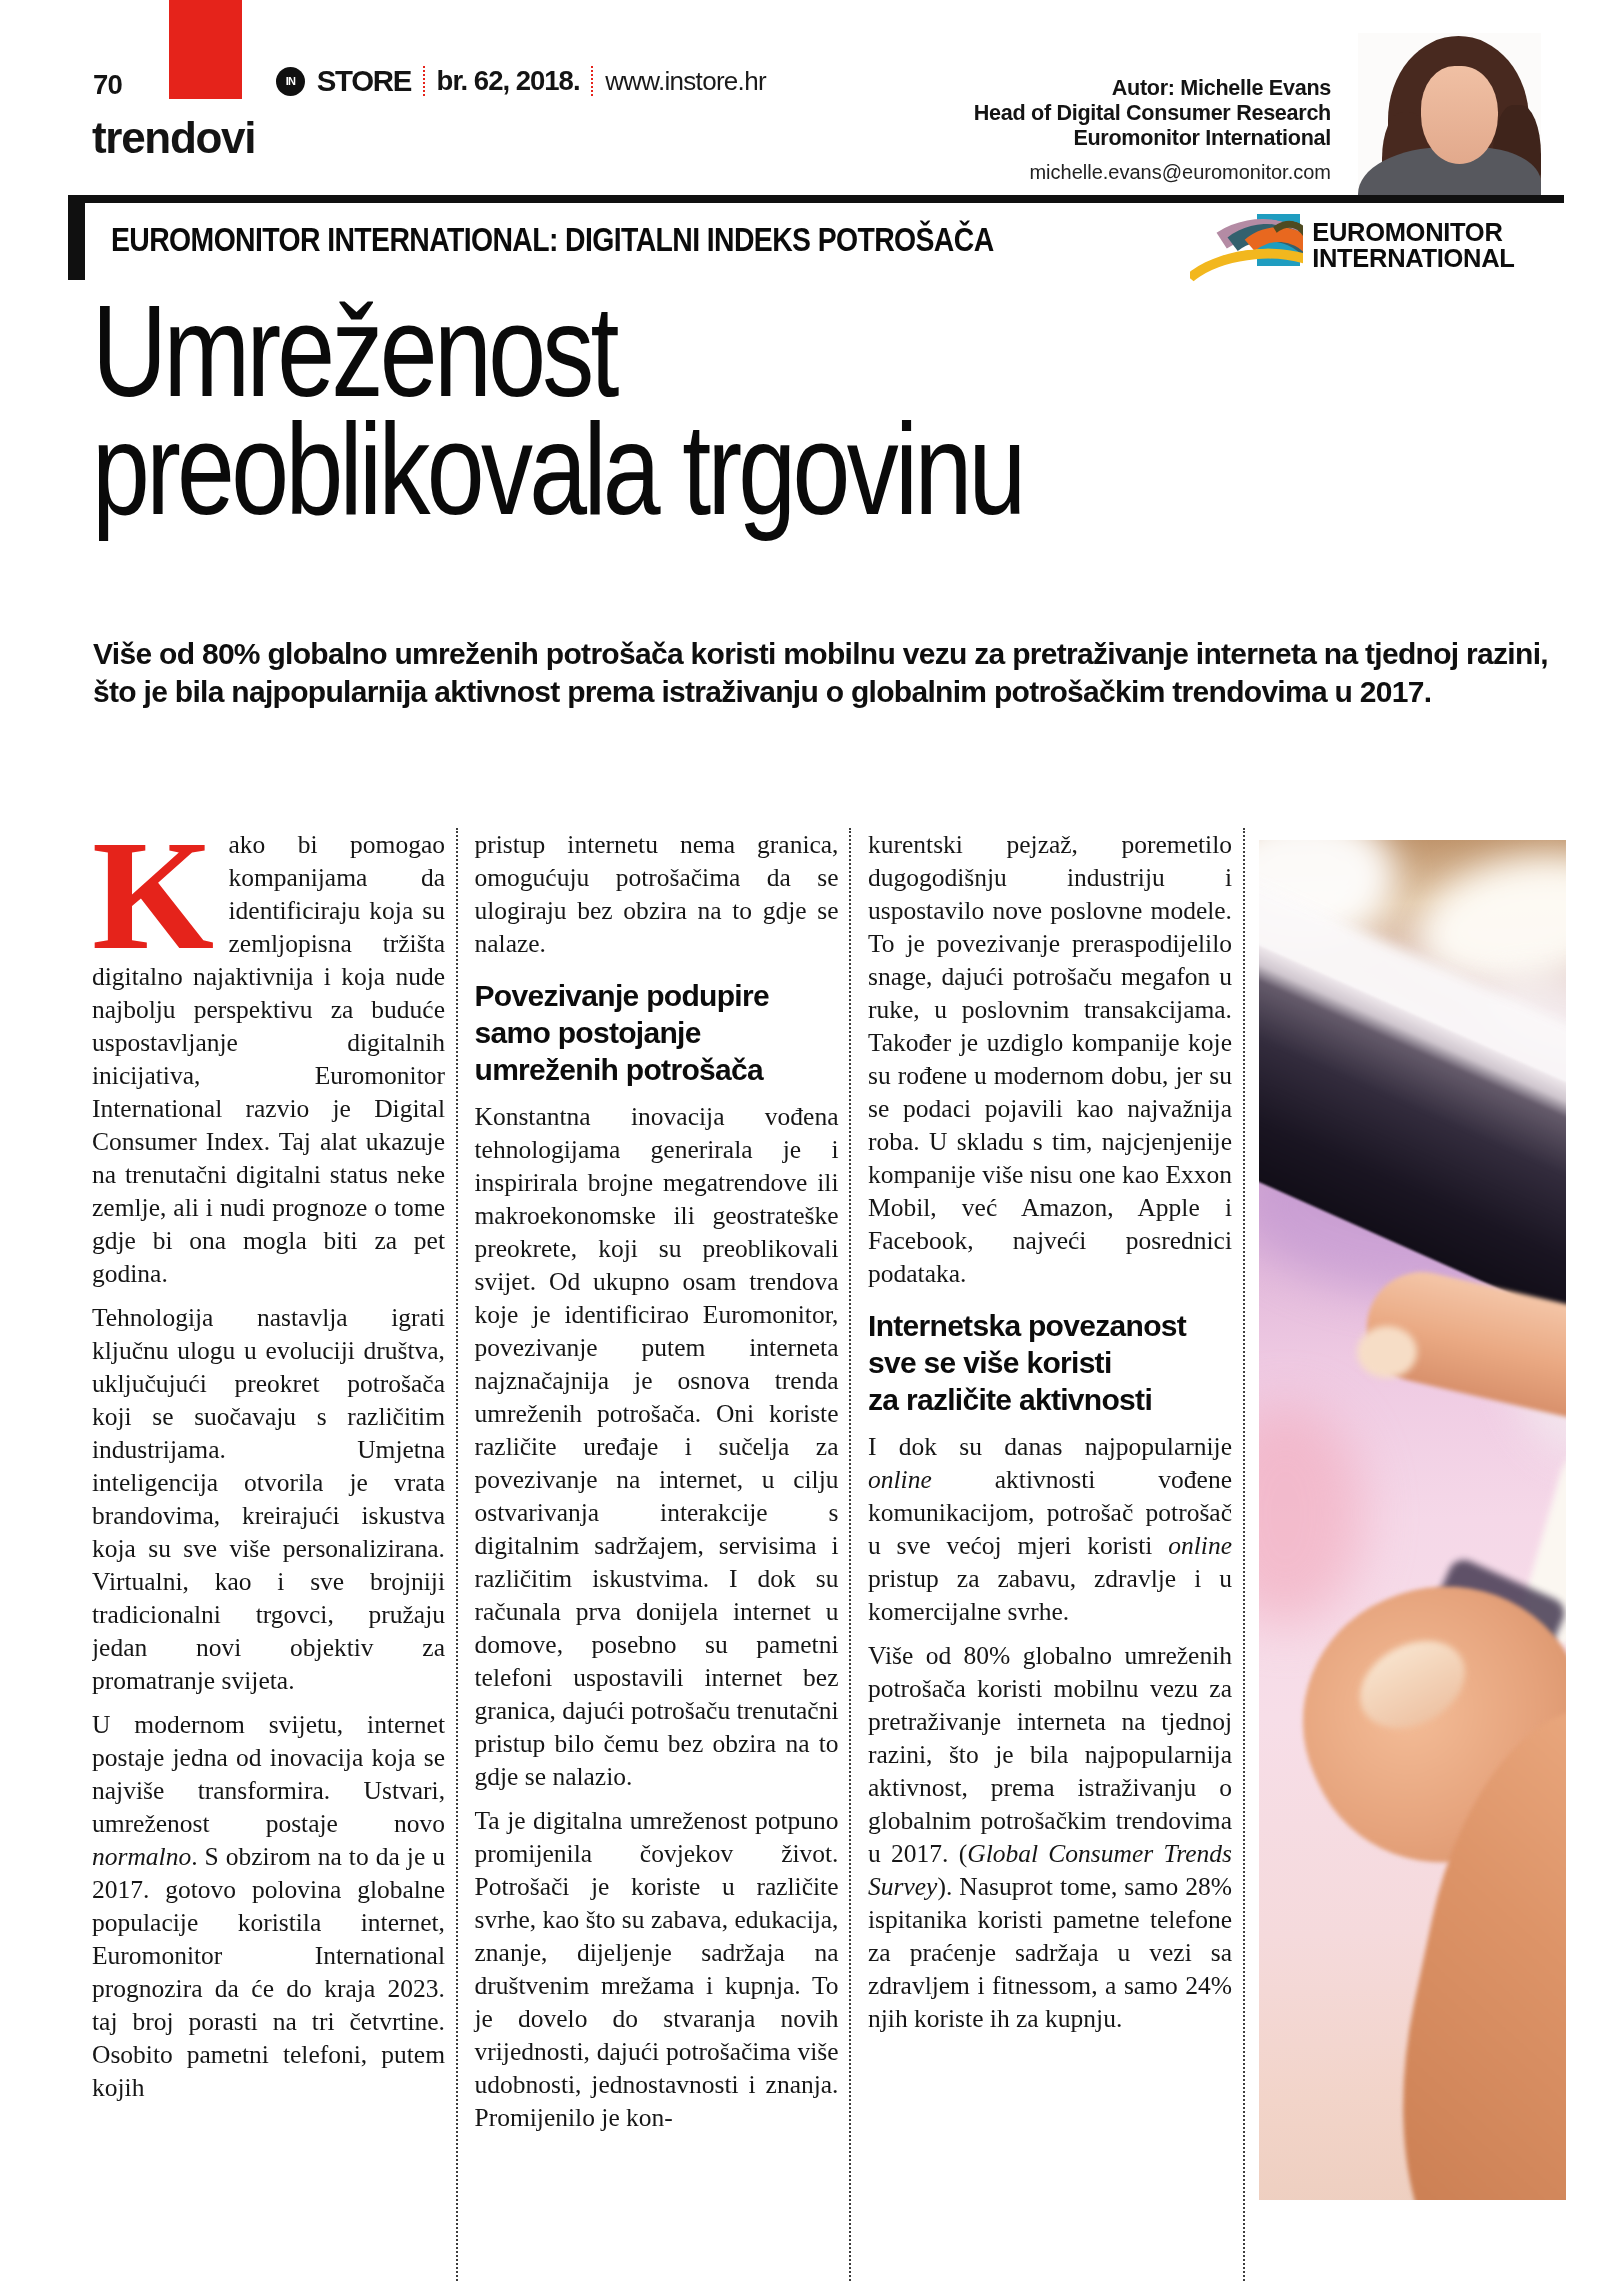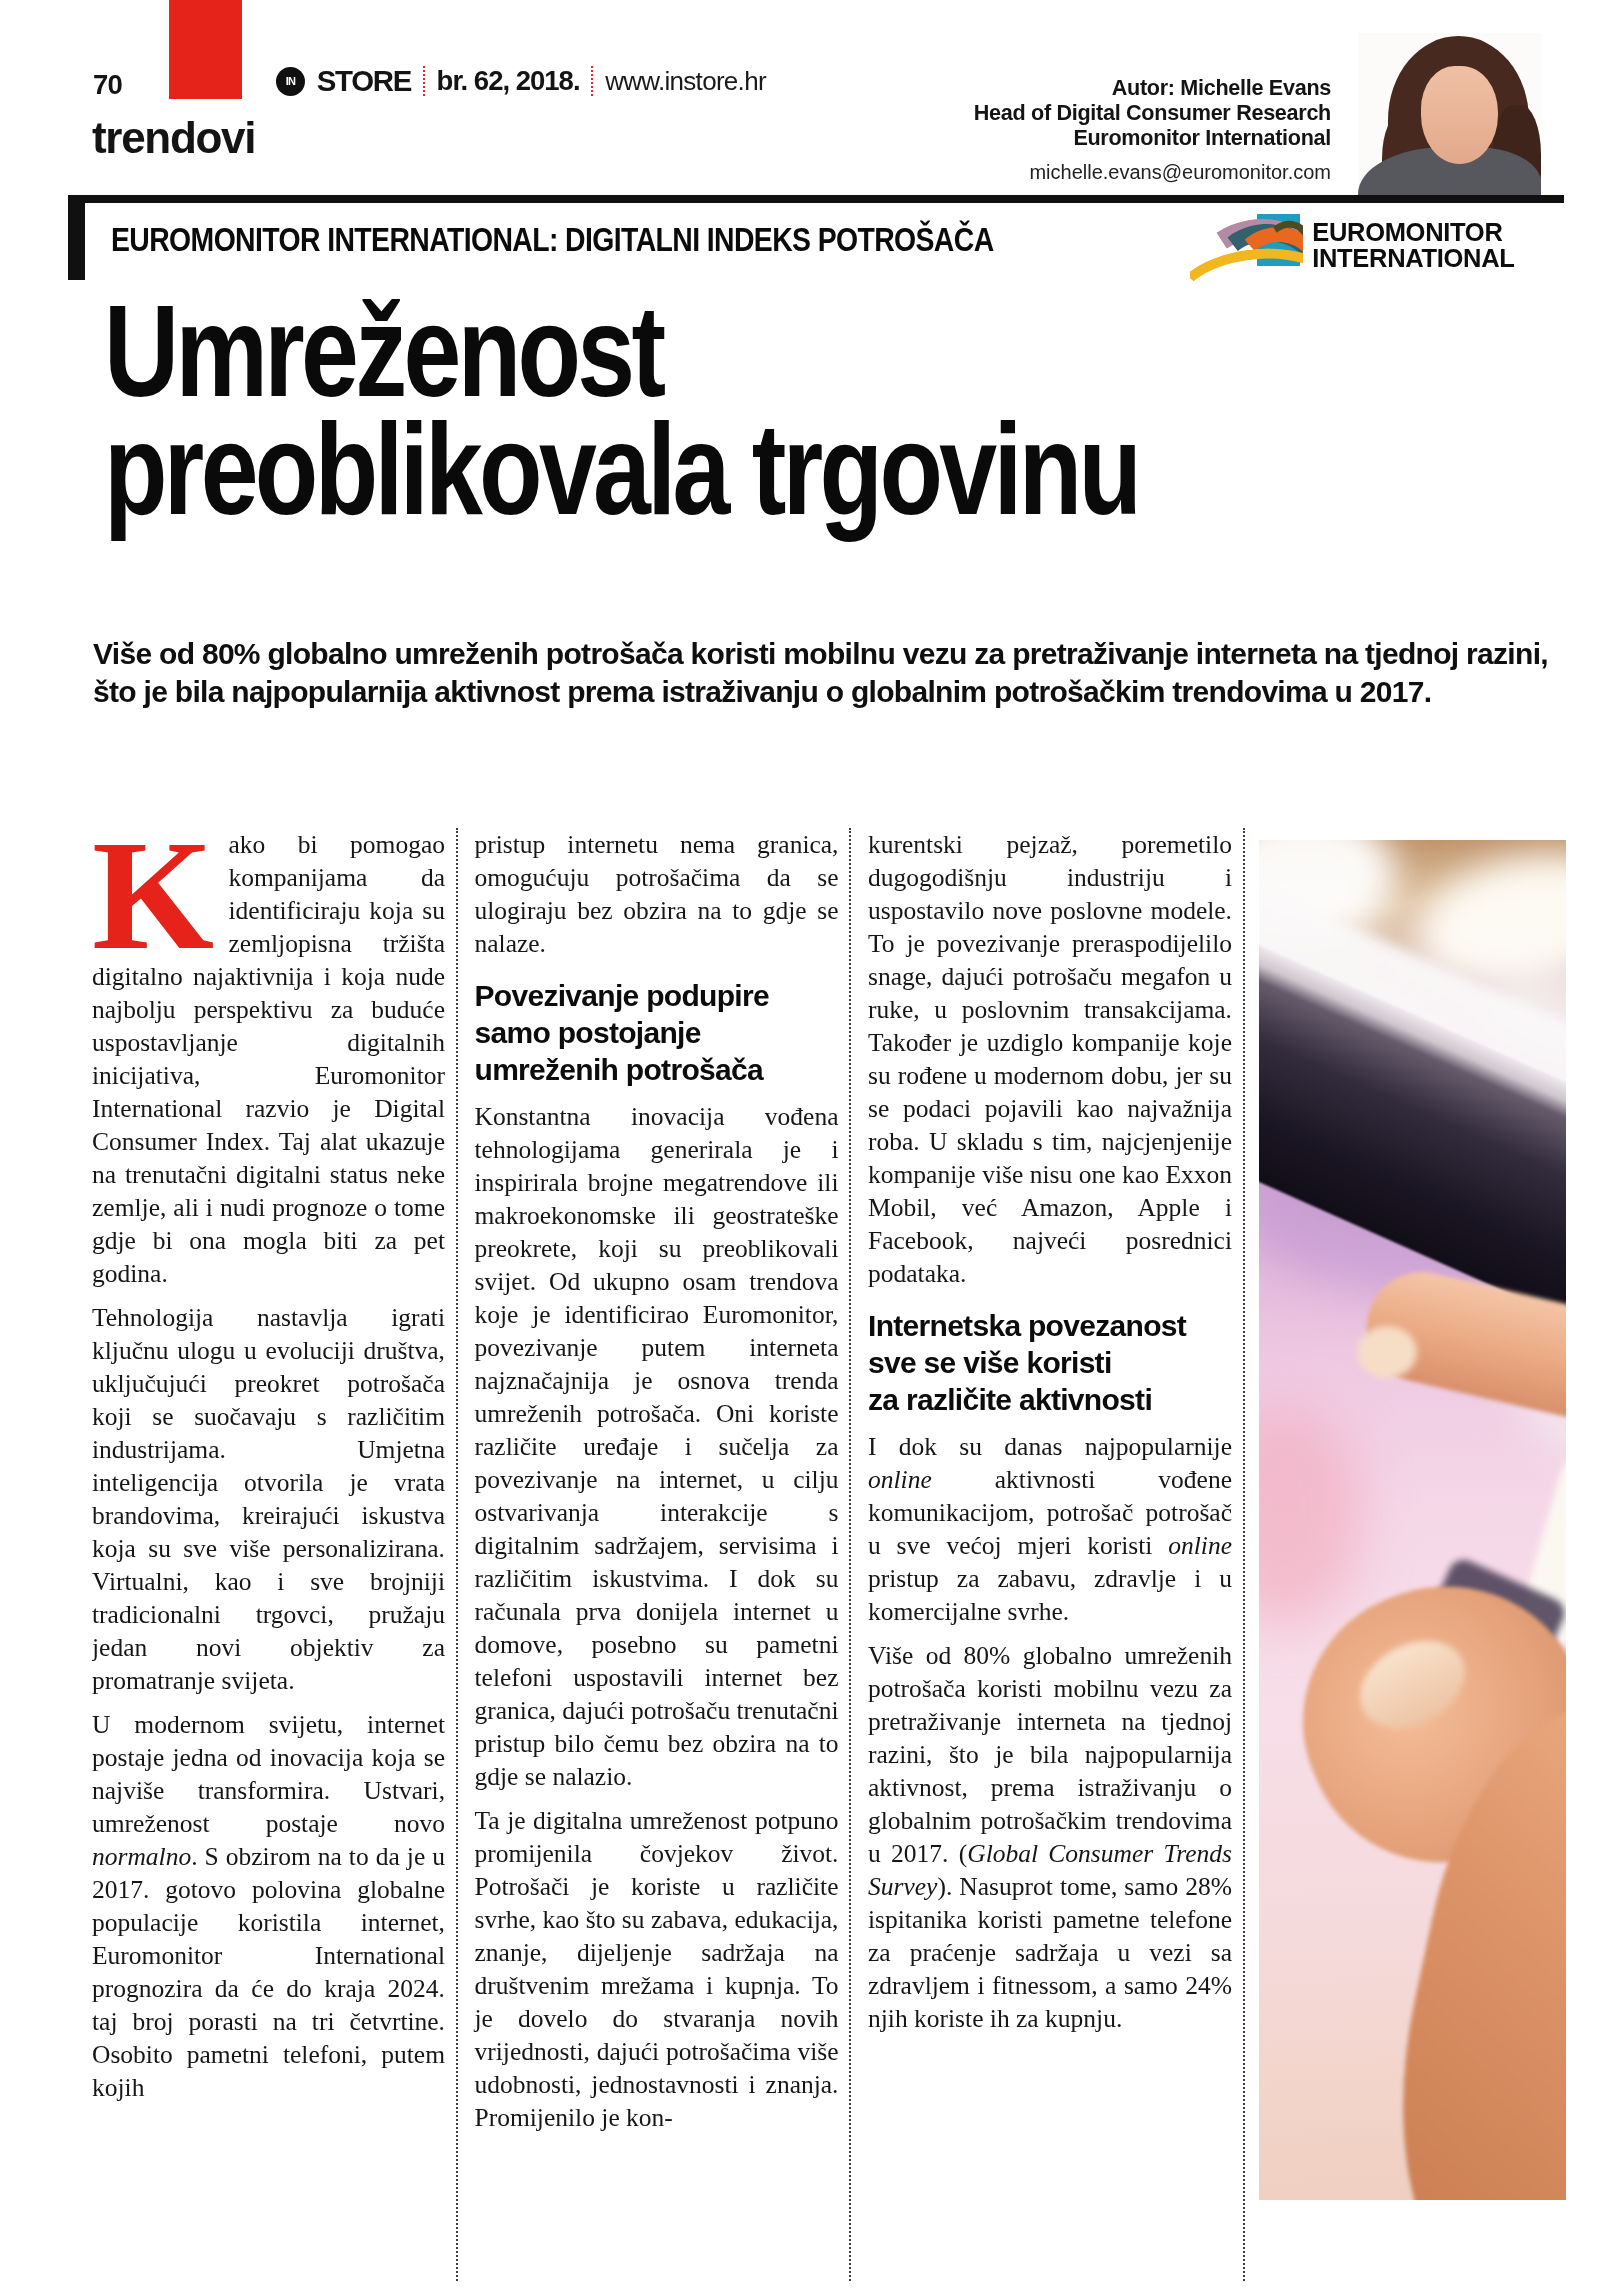--- a/index.html
+++ b/index.html
@@ -53,22 +53,22 @@
   .arc{position:absolute;border-radius:50%;border-style:solid;border-color:transparent;}
   .arc1{left:-11.8px;top:11.8px;width:131px;height:131px;border-width:19.6px;border-top-color:#b48ba4;transform:rotate(12deg);}
   .arc2{left:10.5px;top:17px;width:99px;height:99px;border-width:17px;border-top-color:#33616e;transform:rotate(8deg);}
   .arc3{left:37px;top:19.6px;width:73px;height:73px;border-width:15.7px;border-top-color:#e8681f;transform:rotate(4deg);}
   .arc4{left:-21px;top:42px;width:160px;height:85px;border-width:10.5px;border-top-color:#f2b71e;transform:rotate(-5deg);}
   .arc5{left:64px;top:13px;width:46px;height:73px;border-width:7.9px;border-top-color:#4f4b21;transform:rotate(14deg);}
   .brand-text{font-family:"Liberation Sans",sans-serif;font-weight:bold;font-size:25.5px;
               line-height:26px;letter-spacing:-0.3px;color:#0d0d0d;}
 
   
-  .headline{position:absolute;left:104px;top:292px;font-family:"Liberation Sans",sans-serif;
-            font-weight:bold;color:#0a0a0a;}
+  .headline{position:absolute;left:92px;top:292px;font-family:"Liberation Sans",sans-serif;
+            font-weight:normal;color:#0a0a0a;}
   .hl{display:block;font-size:130px;line-height:118px;letter-spacing:-4.6px;
       transform:scaleX(.8);transform-origin:left;white-space:nowrap;}
   .deck{position:absolute;left:93px;top:635px;width:1463px;font-family:"Liberation Sans",sans-serif;
         font-weight:bold;font-size:30px;line-height:38px;letter-spacing:-0.7px;color:#0f0f0f;}
 
   
   .bodywrap{position:absolute;left:92px;top:828px;width:1474px;height:1453px;
             display:flex;overflow:hidden;}
   .col{font-size:25.5px;line-height:33px;text-align:justify;color:#161616;}
   .col p{margin:0 0 11px 0;}
@@ -173,21 +173,21 @@
     <span class="hl">Umreženost</span>
     <span class="hl">preoblikovala trgovinu</span>
   </div>
   <div class="deck">Više od 80% globalno umreženih potrošača koristi mobilnu vezu za pretraživanje interneta na tjednoj razini, što je bila najpopularnija aktivnost prema istraživanju o globalnim potrošačkim trendovima u 2017.</div>
 
   <div class="bodywrap">
 
     <div class="col col-1">
       <p><span class="dropcap">K</span><span>ako bi pomogao kompanijama da identificiraju koja su zemljopisna tržišta digitalno najaktivnija i koja nude najbolju perspektivu za buduće uspostavljanje digitalnih inicijativa, Euromonitor International razvio je Digital Consumer Index. Taj alat ukazuje na trenutačni digitalni status neke zemlje, ali i nudi prognoze o tome gdje bi ona mogla biti za pet godina.</span></p>
       <p>Tehnologija nastavlja igrati ključnu ulogu u evoluciji društva, uključujući preokret potrošača koji se suočavaju s različitim industrijama. Umjetna inteligencija otvorila je vrata brandovima, kreirajući iskustva koja su sve više personalizirana. Virtualni, kao i sve brojniji tradicionalni trgovci, pružaju jedan novi objektiv za promatranje svijeta.</p>
-      <p><span>U modernom svijetu, internet postaje jedna od inovacija koja se najviše transformira. Ustvari, umreženost postaje novo </span><i>normalno</i><span>. S obzirom na to da je u 2017. gotovo polovina globalne populacije koristila internet, Euromonitor International prognozira da će do kraja 2024. taj broj porasti na tri četvrtine. Osobito pametni telefoni, putem kojih</span></p>
+      <p><span>U modernom svijetu, internet postaje jedna od inovacija koja se najviše transformira. Ustvari, umreženost postaje novo </span><i>normalno</i><span>. S obzirom na to da je u 2017. gotovo polovina globalne populacije koristila internet, Euromonitor International prognozira da će do kraja 2023. taj broj porasti na tri četvrtine. Osobito pametni telefoni, putem kojih</span></p>
     </div>
 
     <div class="col col-2">
       <p>pristup internetu nema granica, omogućuju potrošačima da se ulogiraju bez obzira na to gdje se nalaze.</p>
       <div class="chead">Povezivanje podupire
 samo postojanje
 umreženih potrošača</div>
       <p>Konstantna inovacija vođena tehnologijama generirala je i inspirirala brojne megatrendove ili makroekonomske ili geostrateške preokrete, koji su preoblikovali svijet. Od ukupno osam trendova koje je identificirao Euromonitor, povezivanje putem interneta najznačajnija je osnova trenda umreženih potrošača. Oni koriste različite uređaje i sučelja za povezivanje na internet, u cilju ostvarivanja interakcije s digitalnim sadržajem, servisima i različitim iskustvima. I dok su računala prva donijela internet u domove, posebno su pametni telefoni uspostavili internet bez granica, dajući potrošaču trenutačni pristup bilo čemu bez obzira na to gdje se nalazio.</p>
       <p>Ta je digitalna umreženost potpuno promijenila čovjekov život. Potrošači je koriste u različite svrhe, kao što su zabava, edukacija, znanje, dijeljenje sadržaja na društvenim mrežama i kupnja. To je dovelo do stvaranja novih vrijednosti, dajući potrošačima više udobnosti, jednostavnosti i znanja. Promijenilo je kon-</p>
     </div>

